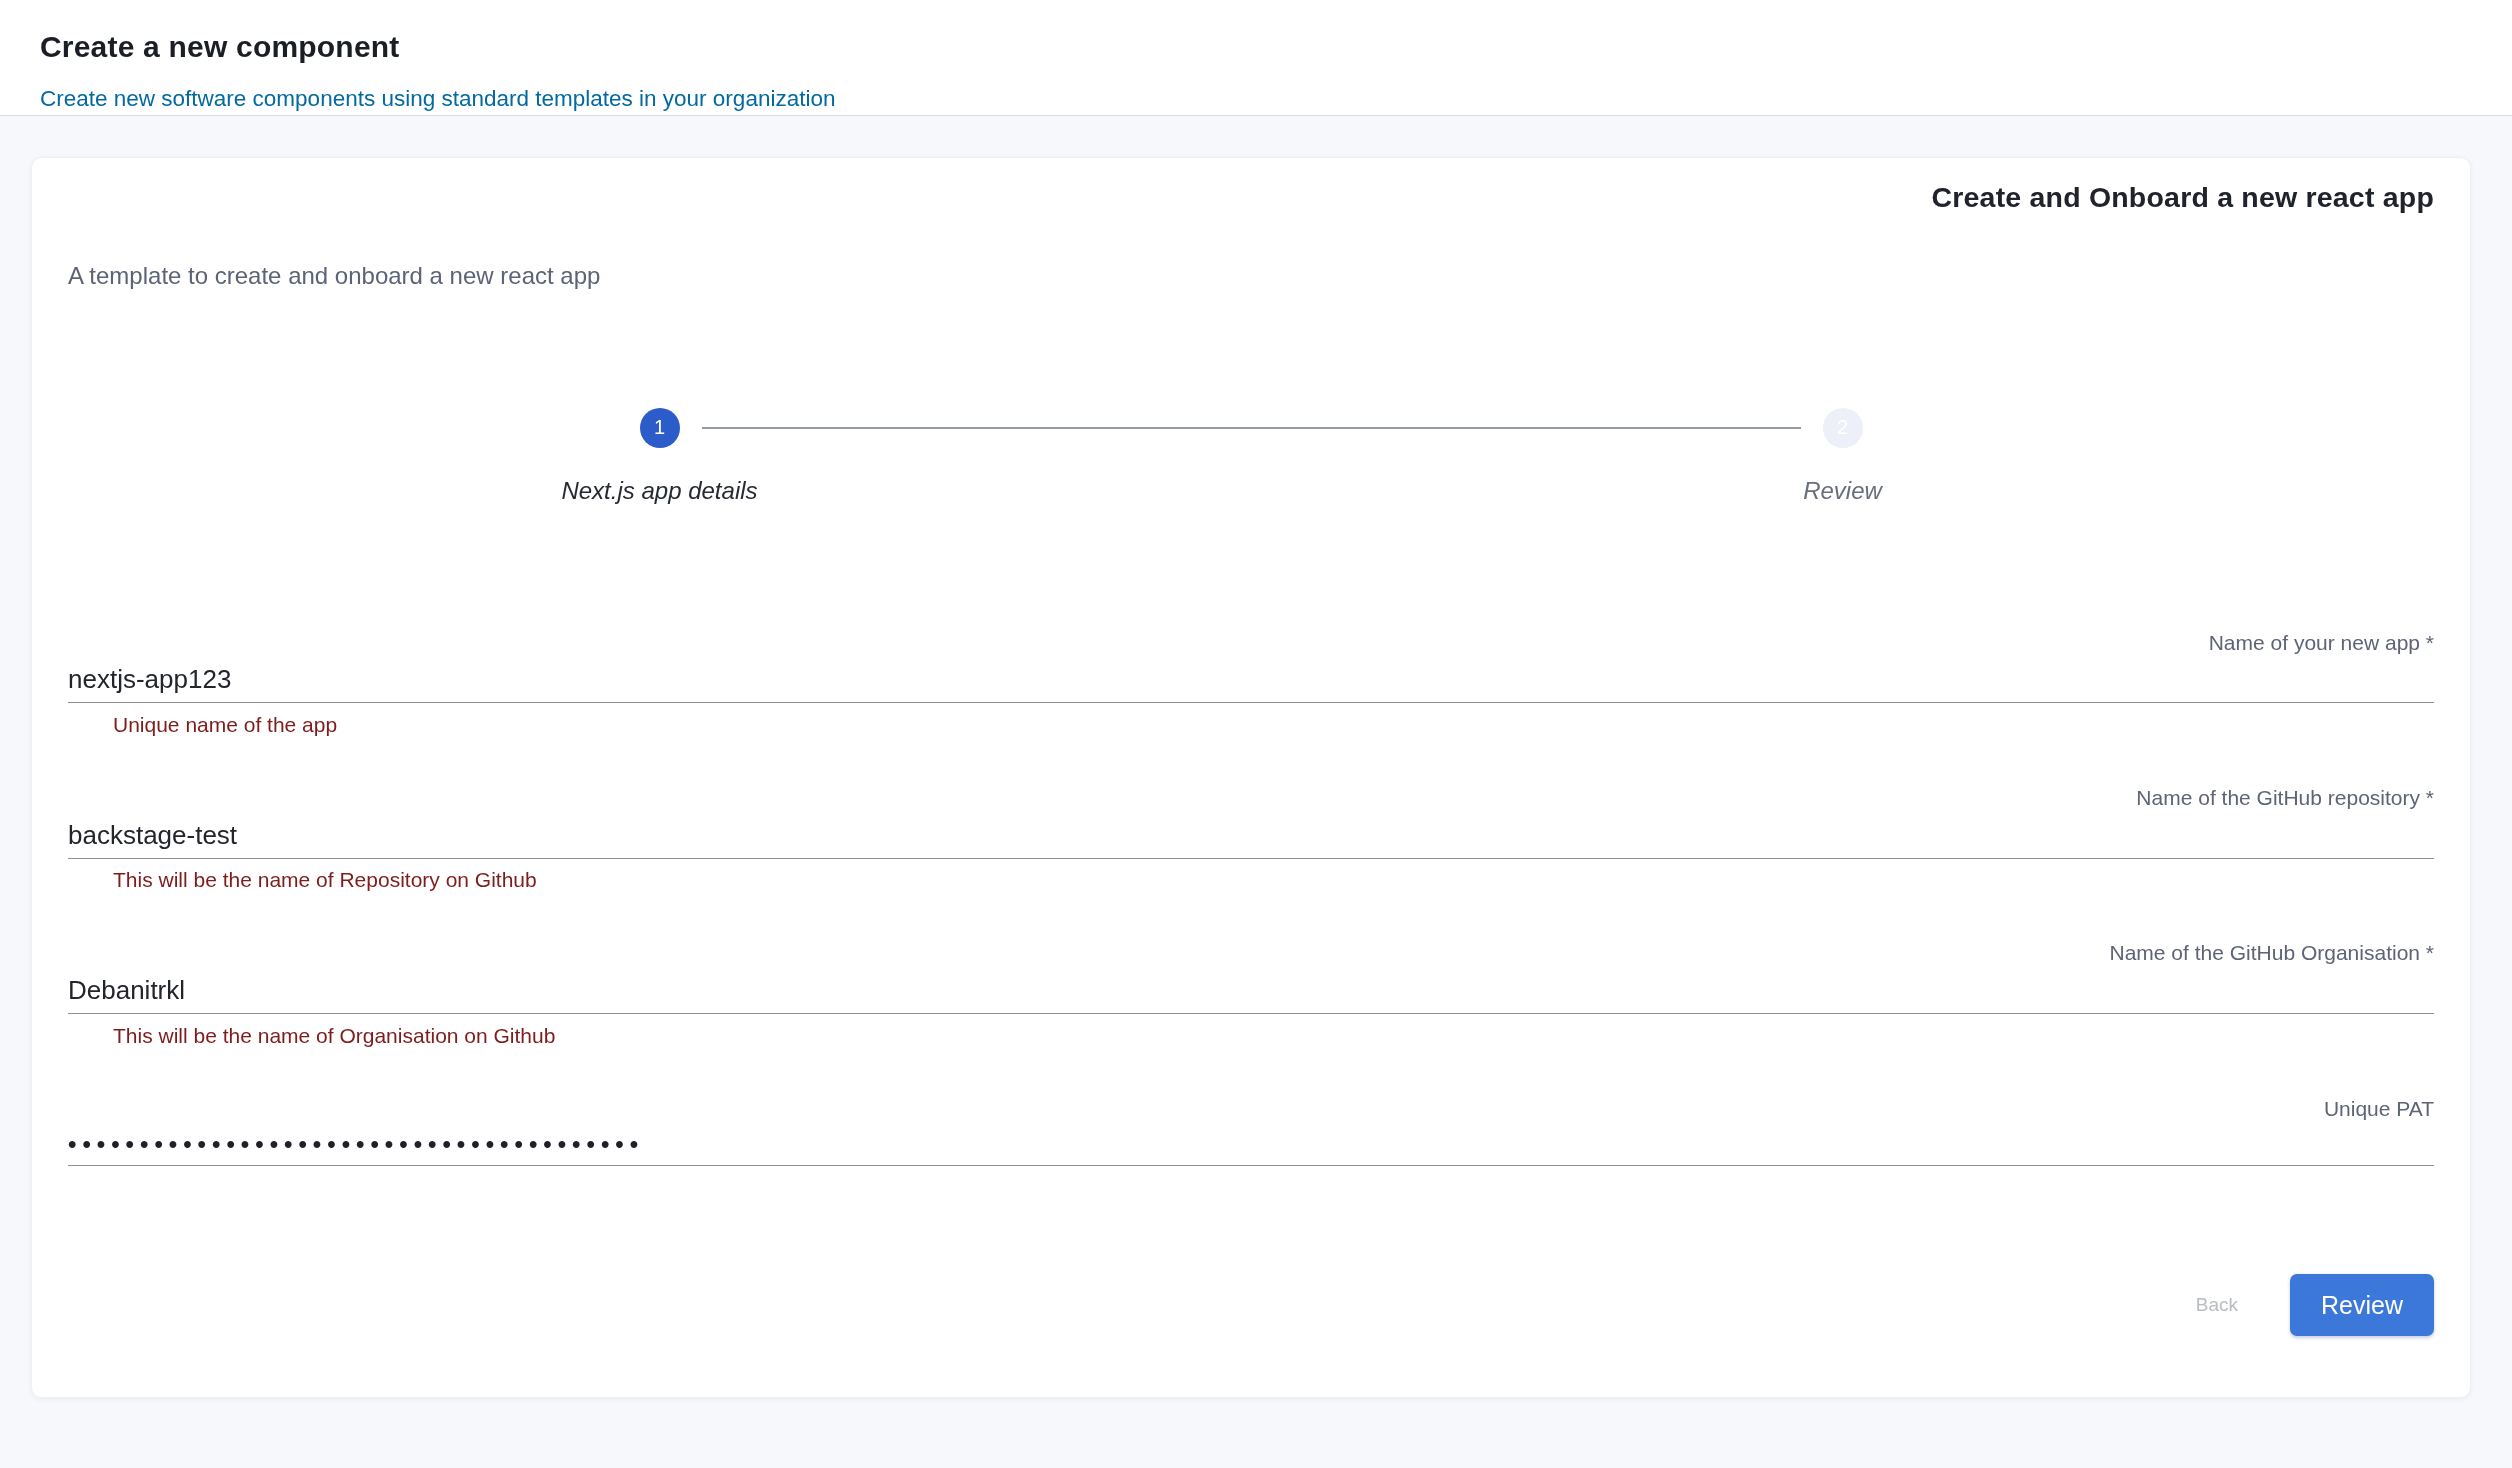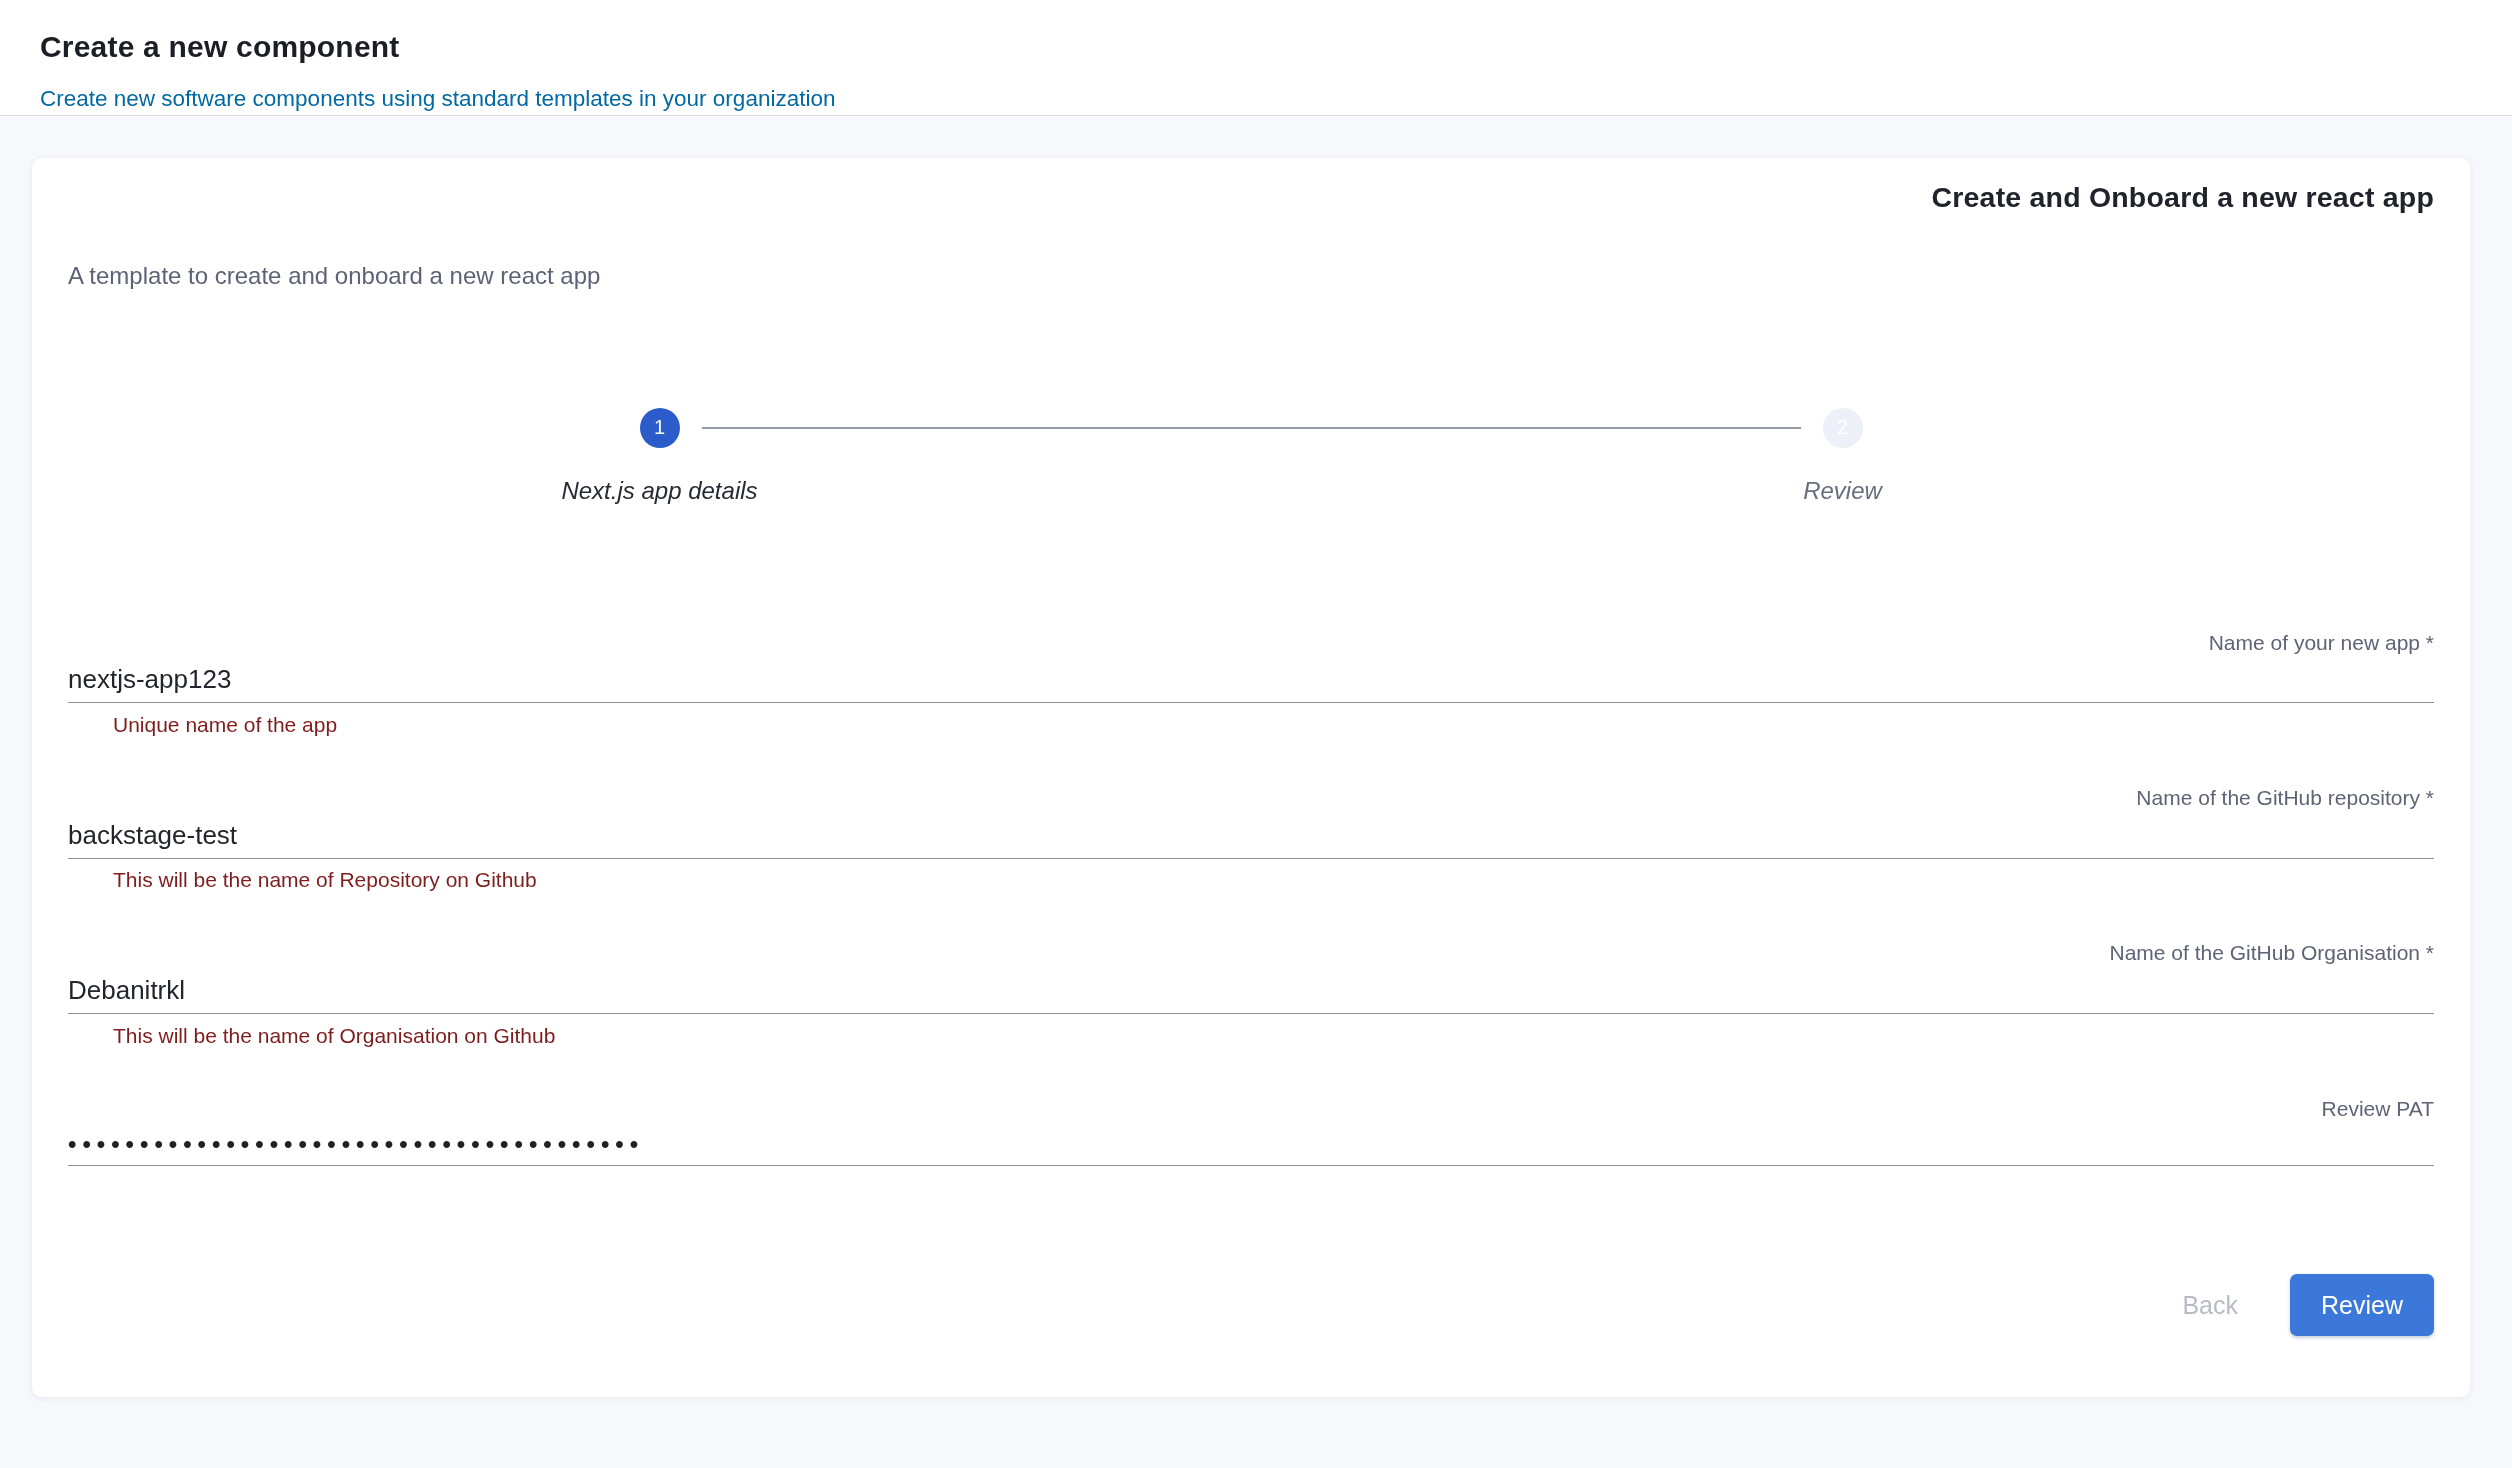--- a/index.html
+++ b/index.html
@@ -141,21 +141,21 @@
   .actions {
     display: flex;
     justify-content: flex-end;
     align-items: center;
     margin-top: 108px;
   }
   .back-button {
     background: none;
     border: none;
     font-family: "Liberation Sans", sans-serif;
-    font-size: 25px;
+    font-size: 19px;
     font-weight: 500;
     color: #b7bbc3;
     margin-right: 40px;
     padding: 8.7px 12px;
     cursor: default;
   }
   .review-button {
     background: #3b78d9;
     border: none;
     border-radius: 7px;
@@ -212,21 +212,21 @@
       <div class="field-helper">This will be the name of Repository on Github</div>
     </div>
 
     <div class="field">
       <div class="field-label">Name of the GitHub Organisation *</div>
       <input class="text-input" type="text" value="Debanitrkl" style="">
       <div class="field-helper">This will be the name of Organisation on Github</div>
     </div>
 
     <div class="field" style="margin-bottom:0;">
-      <div class="field-label">Review PAT</div>
+      <div class="field-label">Unique PAT</div>
       <input class="text-input password" type="text" value="••••••••••••••••••••••••••••••••••••••••" style="">
     </div>
 
   </form>
 
   <div class="actions">
     <button class="back-button" type="button" disabled="">Back</button>
     <button class="review-button" type="button">Review</button>
   </div>
 </section>

